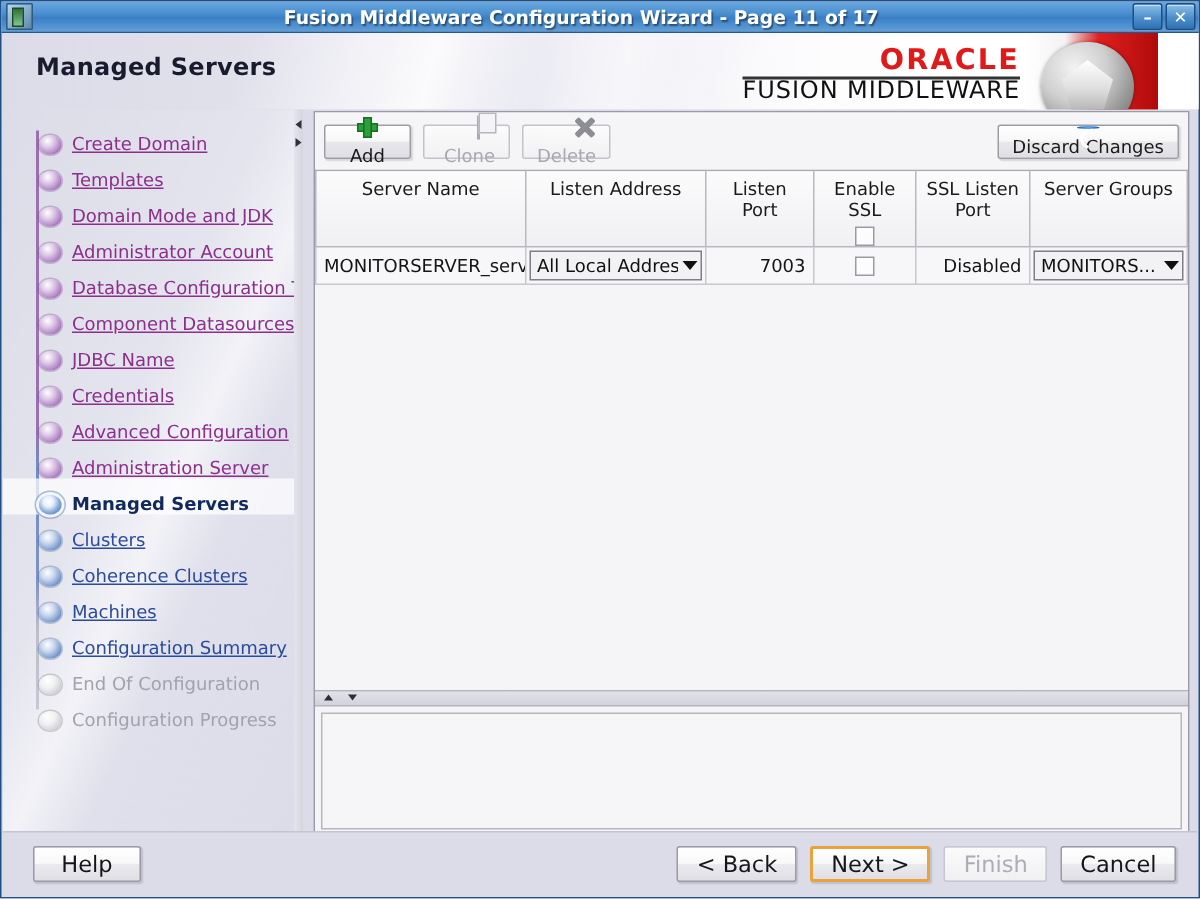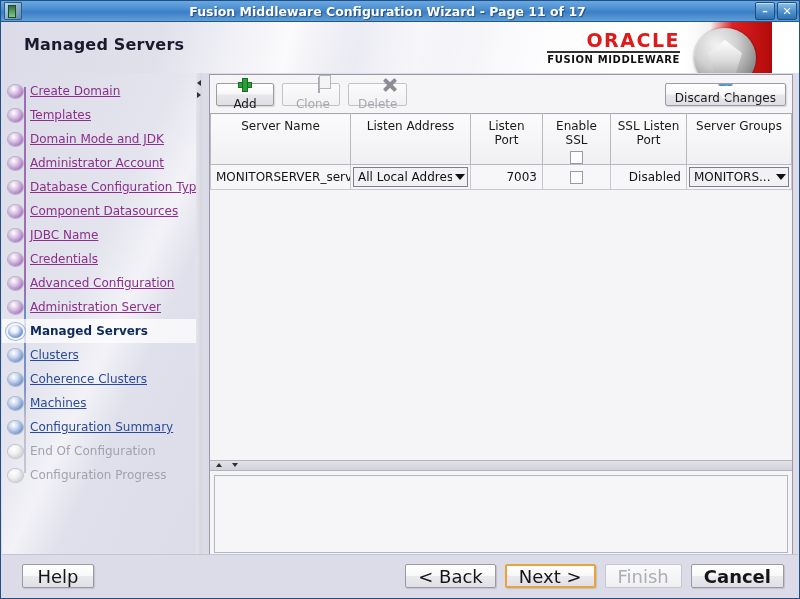--- a/index.html
+++ b/index.html
@@ -78,21 +78,21 @@
   .oracle-logo {
     position: absolute; right: 120px; top: 8px; text-align: right;
   }
   .oracle-word {
     color: #e01a1a; font-size: 19px; font-weight: bold;
     letter-spacing: 1.5px; line-height: 20px;
     font-family: "DejaVu Sans", "Liberation Sans", sans-serif;
   }
   .oracle-rule { height: 2px; background: #333; margin: 1px 0 1px 0; }
   .oracle-sub {
-    font-size: 10px; font-weight: bold; color: #111; letter-spacing: .6px;
+    font-size: 16px; font-weight: normal; color: #111; letter-spacing: .6px;
     line-height: 12px;
   }
   .logo-badge {
     position: absolute; right: 28px; top: 0px; width: 88px; height: 72px;
     background: linear-gradient(to right, #ffffff 0%, #f2f2f2 30%, #e02020 55%, #b00a0a 100%);
     overflow: hidden;
   }
   .logo-badge .oval {
     position: absolute; left: 10px; top: 6px; width: 62px; height: 60px;
     border-radius: 50%;
@@ -110,22 +110,22 @@
     position: absolute; left: 1px; top: 72px; width: 196px; height: 484px;
     background: linear-gradient(115deg,#dcdce8 0%, #e4e4ee 42%, #f2f2f7 55%, #e0e0ec 66%, #dcdce8 100%);
     overflow: hidden;
   }
   .nav-list { position: relative; padding-top: 6px; }
   .nav-line {
     position: absolute; left: 22px; top: 14px; bottom: 14px; width: 2px;
     background: linear-gradient(to bottom,#9b6fb0 0%, #9b6fb0 52%, #6f8fc0 58%, #7f93c4 78%, #bcbccb 86%, #c8c8d4 100%);
   }
   .nav-item {
-    position: relative; height: 24px; display: flex; align-items: center;
-    padding-left: 6px; box-sizing: border-box;
+    position: relative; height: 24px; display: flex; align-items: flex-end;
+    padding-left: 24px; box-sizing: border-box;
   }
   .nav-item.active { background: rgba(255,255,255,.72); }
   .bullet {
     width: 15px; height: 13px; flex: none; margin-right: 7px;
     border-radius: 50%;
     background: radial-gradient(circle at 38% 30%, #ffffff 0%, #dcc6e6 35%, #a877bf 75%, #7f4f98 100%);
     box-shadow: 0 0 0 1px rgba(120,80,140,.35);
     position: relative;
   }
   .bullet.blue {
@@ -287,33 +287,33 @@
     position: absolute; left: 1px; right: 1px; bottom: 1px; height: 42px;
     background: #dcdce8;
     border-top: 1px solid #c4c4d2;
     display: flex; align-items: center;
   }
   .fbtn {
     height: 24px; min-width: 68px; padding: 0 12px;
     display: inline-flex; align-items: center; justify-content: center;
     border: 1px solid #9a9aa4; border-radius: 2px;
     background: linear-gradient(to bottom,#ffffff 0%, #f8f8f9 48%, #eaeaee 52%, #dfdfe5 100%);
-    font-size: 18px; color: #16161a; box-sizing: border-box;
+    font-size: 15px; color: #16161a; box-sizing: border-box;
     box-shadow: 1px 1px 1px rgba(0,0,0,.13);
     margin-left: 9px;
   }
   .fbtn.help { margin-left: 20px; min-width: 72px; }
   .fbtn.focused {
     border: 2px solid #e8a33d; font-weight: normal;
     background: linear-gradient(to bottom,#ffffff 0%, #f8f8f9 48%, #eaeaee 52%, #dfdfe5 100%);
   }
   .fbtn.disabled { color: #adadb6; border-color: #c6c6ce;
     background: linear-gradient(to bottom,#fbfbfc,#f0f0f3); box-shadow:none; }
   .spacer { flex: 1; }
-  .gap-right { margin-right: 14px; font-weight: bold; }
+  .gap-right { margin-right: 14px; }
 </style>
 </head>
 <body>
 
 <div id="app">
 
   <div class="titlebar">
     <div class="tb-icon"></div>
     <div class="tb-title">Fusion Middleware Configuration Wizard - Page 11 of 17</div>
     <div class="tb-buttons">

